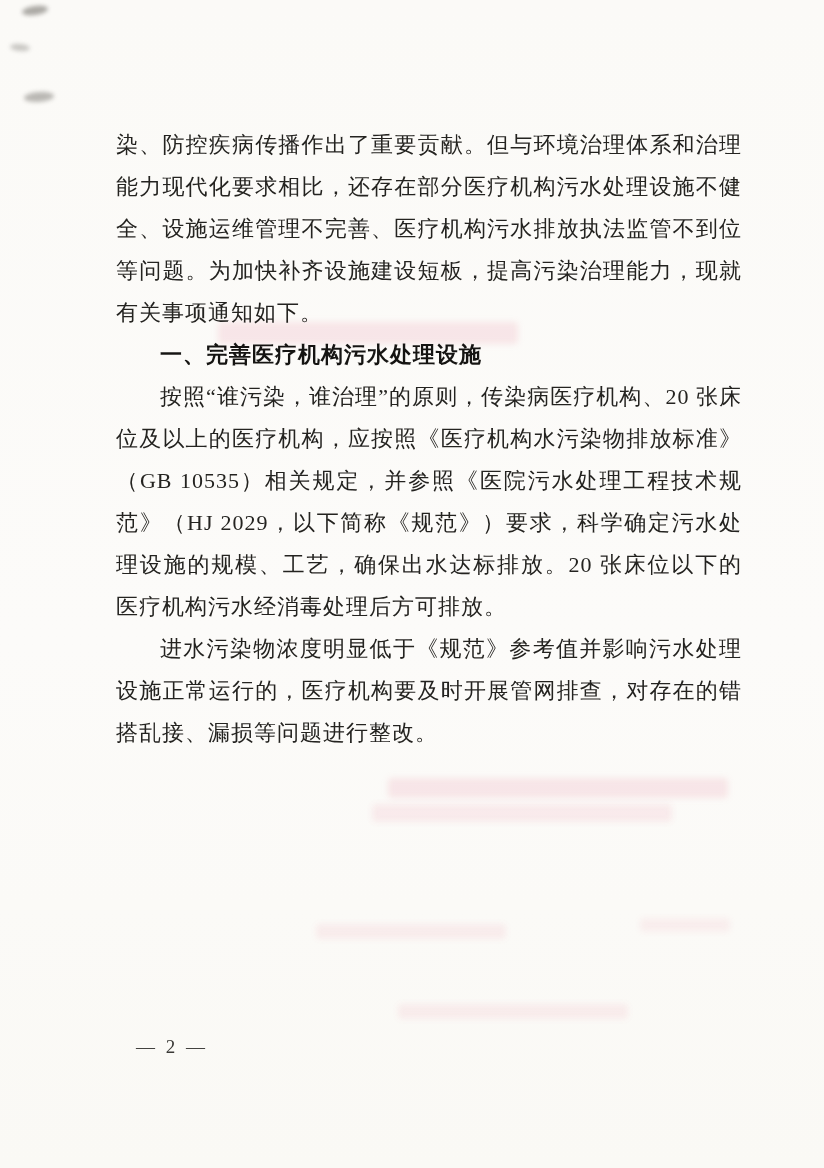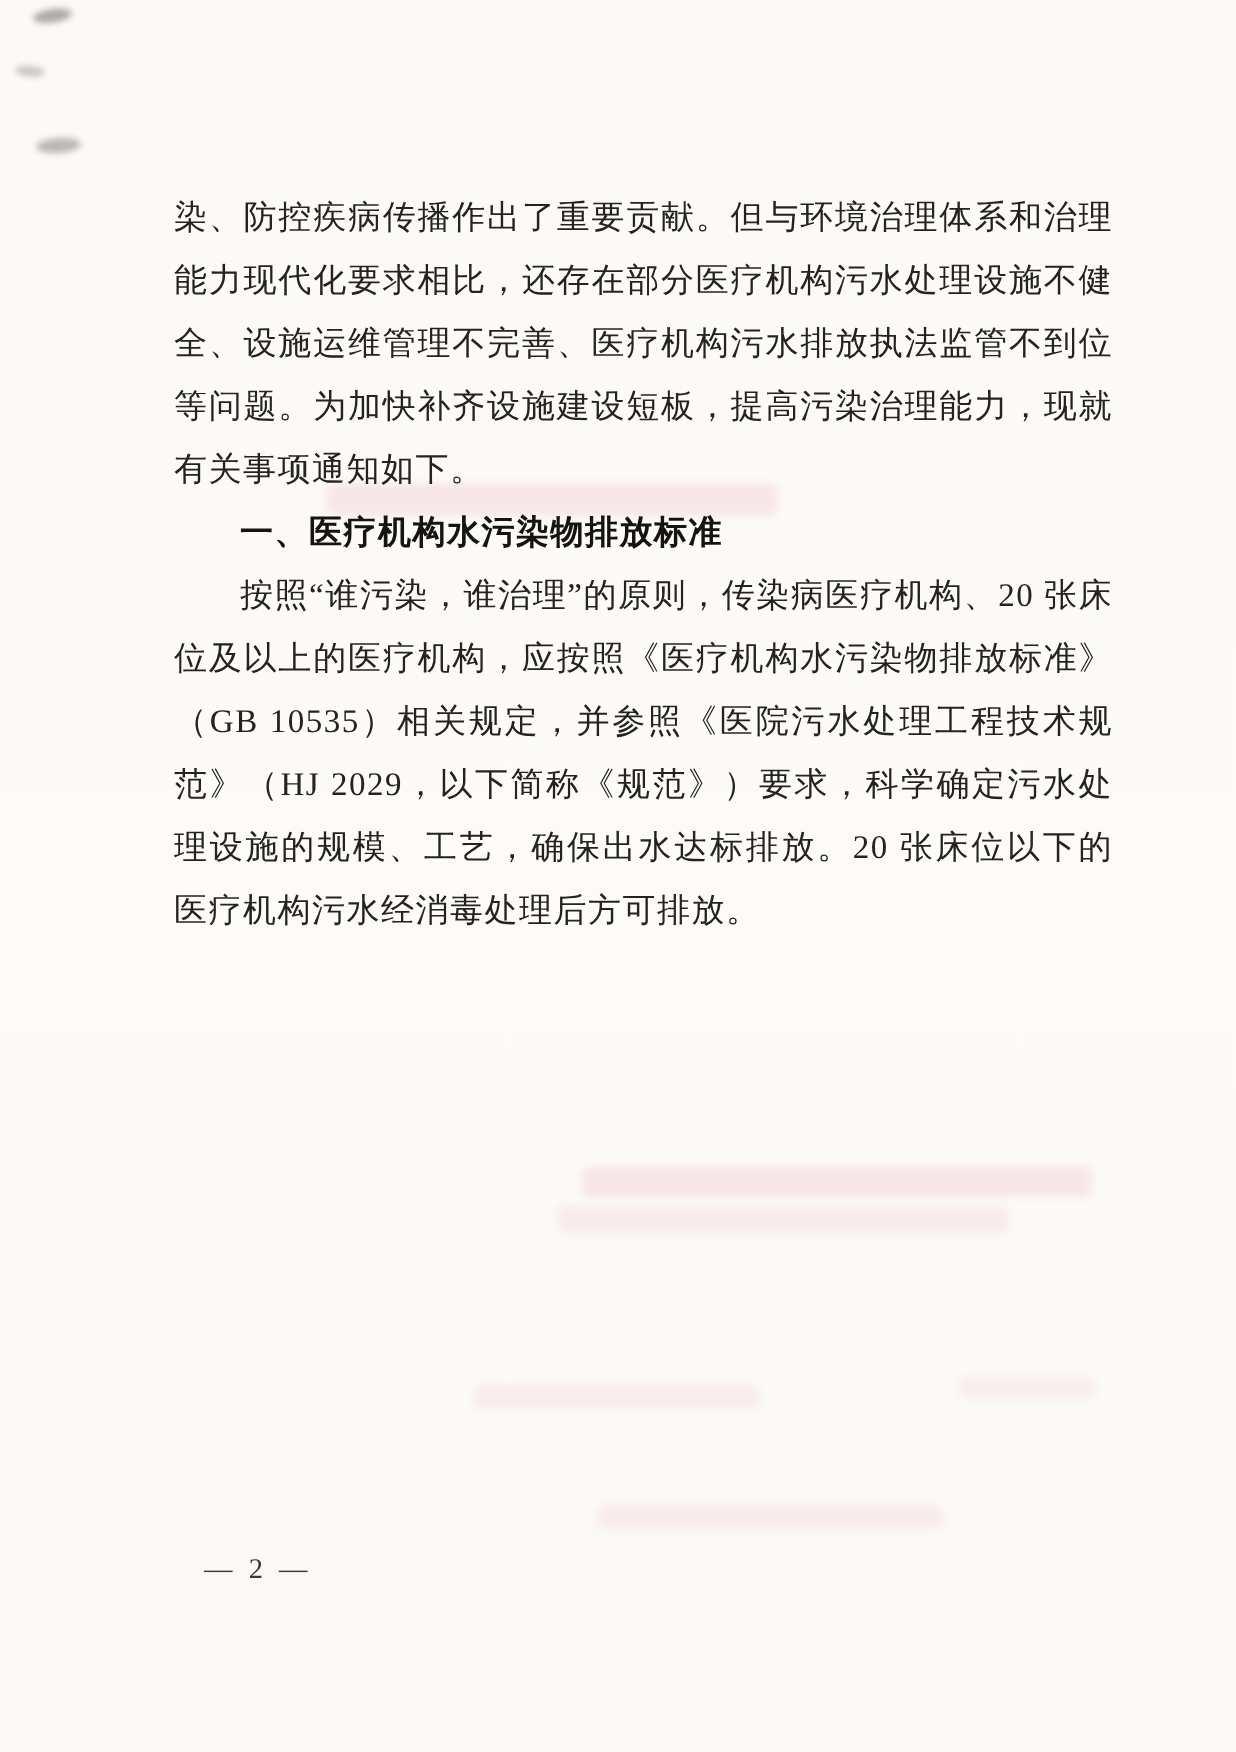--- a/index.html
+++ b/index.html
@@ -93,22 +93,23 @@
   <span class="bleed b1"></span>
   <span class="bleed b2"></span>
   <span class="bleed b3"></span>
   <span class="bleed b4"></span>
   <span class="bleed b5"></span>
   <span class="bleed b6"></span>
 
   <div class="text-block">
     <p class="para no-indent">染、防控疾病传播作出了重要贡献。但与环境治理体系和治理能力现代化要求相比，还存在部分医疗机构污水处理设施不健全、设施运维管理不完善、医疗机构污水排放执法监管不到位等问题。为加快补齐设施建设短板，提高污染治理能力，现就有关事项通知如下。</p>
 
-    <p class="heading">一、医疗机构水污染物排放标准</p>
+    <p class="heading">一、完善医疗机构污水处理设施</p>
 
     <p class="para">按照“谁污染，谁治理”的原则，传染病医疗机构、20 张床位及以上的医疗机构，应按照《医疗机构水污染物排放标准》（GB 10535）相关规定，并参照《医院污水处理工程技术规范》（HJ 2029，以下简称《规范》）要求，科学确定污水处理设施的规模、工艺，确保出水达标排放。20 张床位以下的医疗机构污水经消毒处理后方可排放。</p>
 
 
+    <p class="para">进水污染物浓度明显低于《规范》参考值并影响污水处理设施正常运行的，医疗机构要及时开展管网排查，对存在的错搭乱接、漏损等问题进行整改。</p>
   </div>
 
   <div class="page-number">— 2 —</div>
 
 </div>
 
 </body></html>

